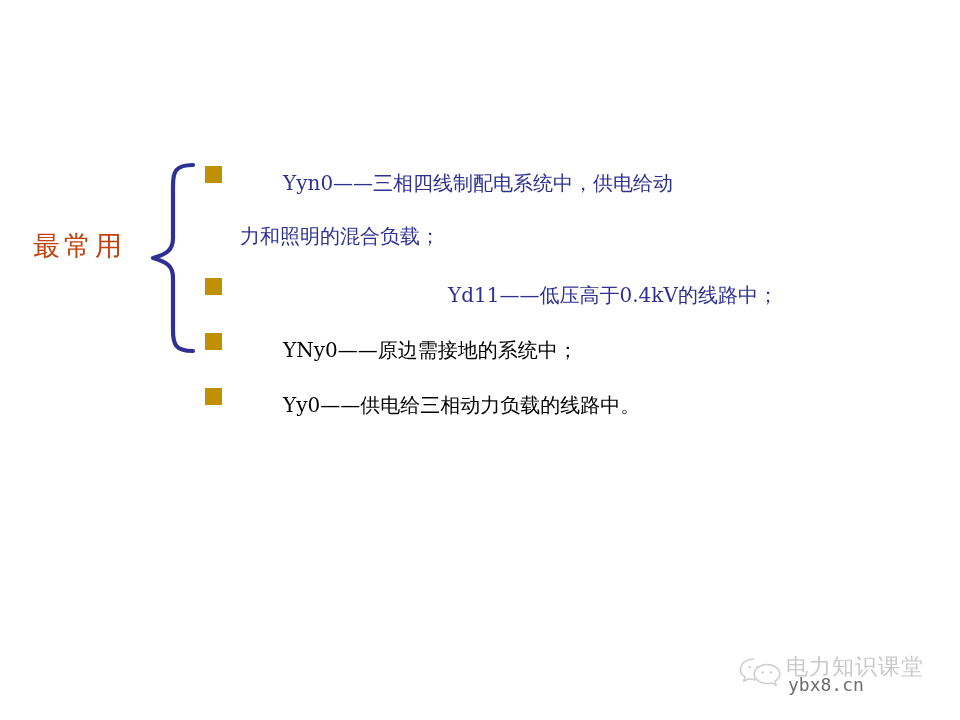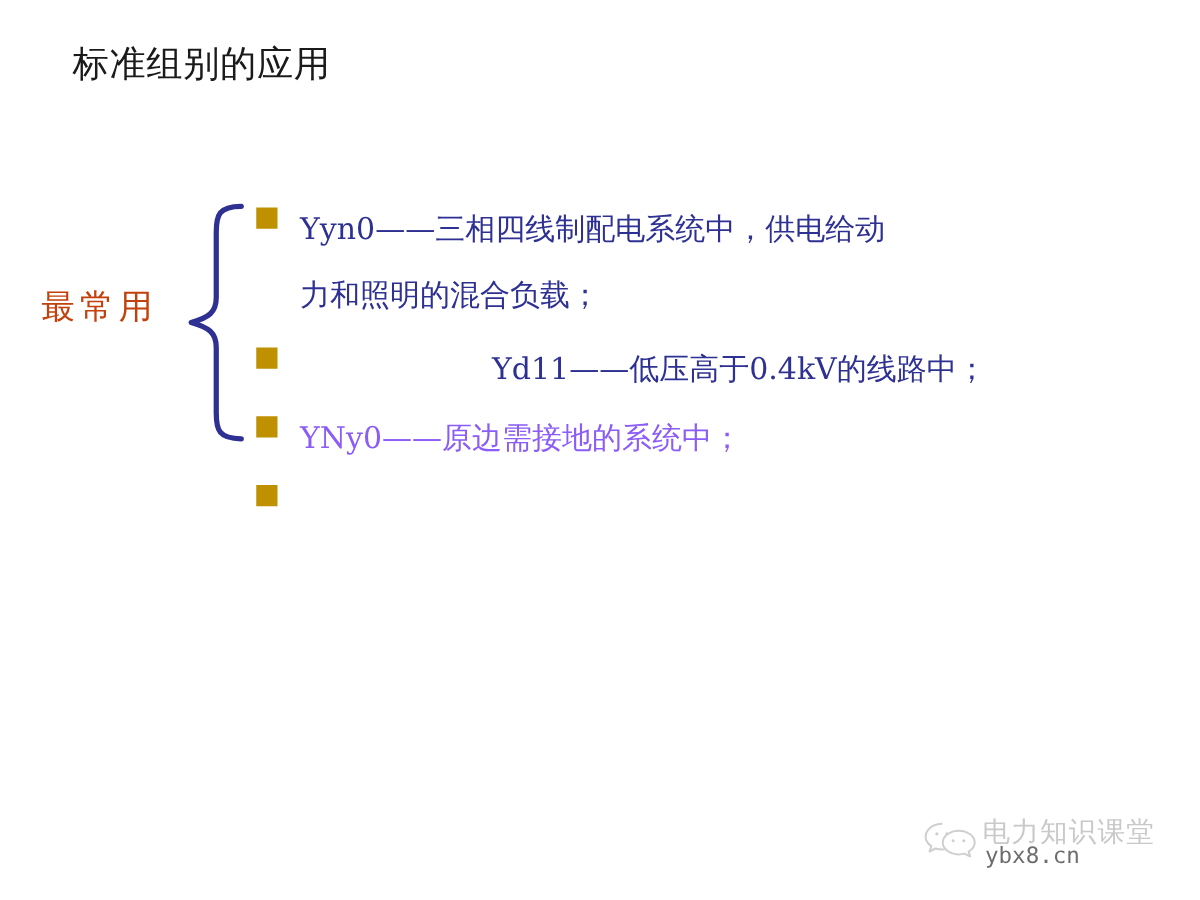--- a/index.html
+++ b/index.html
@@ -75,27 +75,28 @@
   .bullet-marker {
     position: absolute;
     left: 2px;
     top: 9px;
     width: 17px;
     height: 17px;
     background: #bf9000;
   }
 
   .bullet-text {
-    font-size: 24px;
+    font-size: 20px;
     line-height: 53px;
     color: #2e3192;
     letter-spacing: 0px;
     white-space: pre-wrap;
-  }
-  .bullet-text.black-text { color: #8b5cf6; }
+    margin-left: 43px;
+  }
+  .bullet-text.black-text { color: #000000; }
 
   
   .row-1 { margin-bottom: 6px; }
   .row-2 { margin-bottom: 2px; text-align: center; }
   .row-3 { margin-bottom: 6px; }
   .row-4 { margin-bottom: 2px; }
 
   
   #watermark {
     position: absolute;
@@ -134,21 +135,20 @@
     letter-spacing: 0px;
     white-space: nowrap;
     margin-left: 12px;
   }
 </style>
 </head>
 <body>
 
 <div id="slide">
 
-  <div id="slide-title">标准组别的应用</div>
 
   <div id="group-label">最常用</div>
 
   <div id="brace-wrap">
     <svg width="60" height="196" viewBox="0 0 60 196" xmlns="http://www.w3.org/2000/svg">
       <path d="M48 5
                C 30 5, 28 12, 28 26
                L 28 78
                C 28 90, 22 94, 8 98
                C 22 102, 28 106, 28 118
@@ -171,20 +171,21 @@
     </div>
 
 
     <div class="bullet-row row-4">
       <span class="bullet-marker"></span>
       <span class="bullet-text black-text">YNy0——原边需接地的系统中；</span>
     </div>
 
     <div class="bullet-row row-5">
       <span class="bullet-marker"></span>
+      <span class="bullet-text black-text">Yy0——供电给三相动力负载的线路中。</span>
     </div>
 
   </div>
 
   <div id="watermark">
     <div id="wm-logo">
       <svg width="44" height="30" viewBox="0 0 44 30" xmlns="http://www.w3.org/2000/svg">
         <path d="M15 3 C7 3 1.5 8 1.5 13.4 C1.5 16.4 3.3 19.1 6.1 20.9 L4.6 25.2 L9.4 22.8 C11.1 23.3 13 23.6 15 23.6
                  C15.6 23.6 16.2 23.6 16.8 23.5" fill="none" stroke="#cfcfcf" stroke-width="1.6" stroke-linejoin="round"></path>
         <circle cx="10.5" cy="11" r="1.3" fill="#cfcfcf"></circle>

